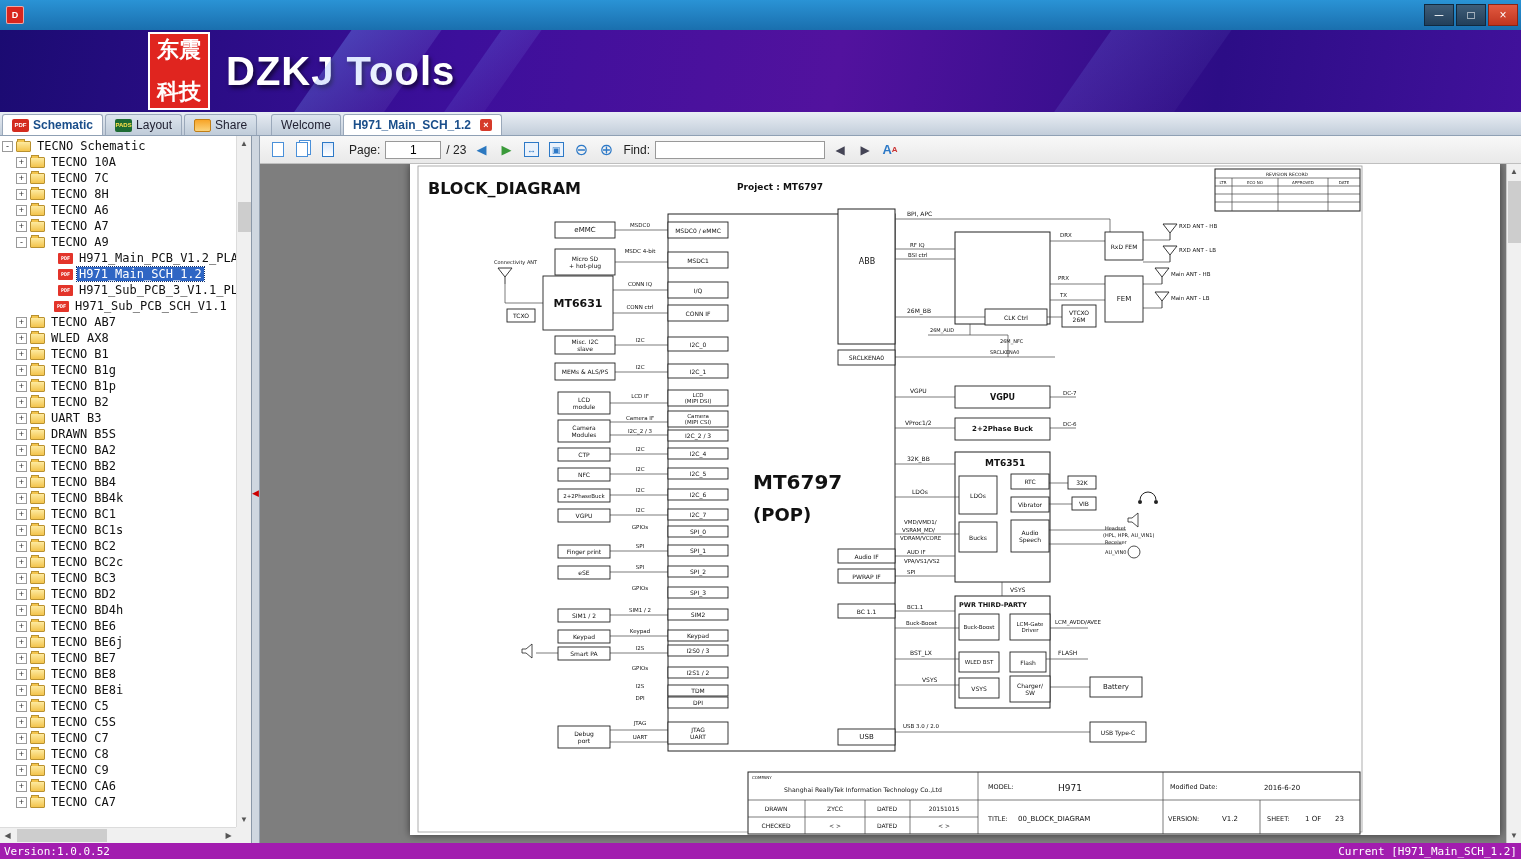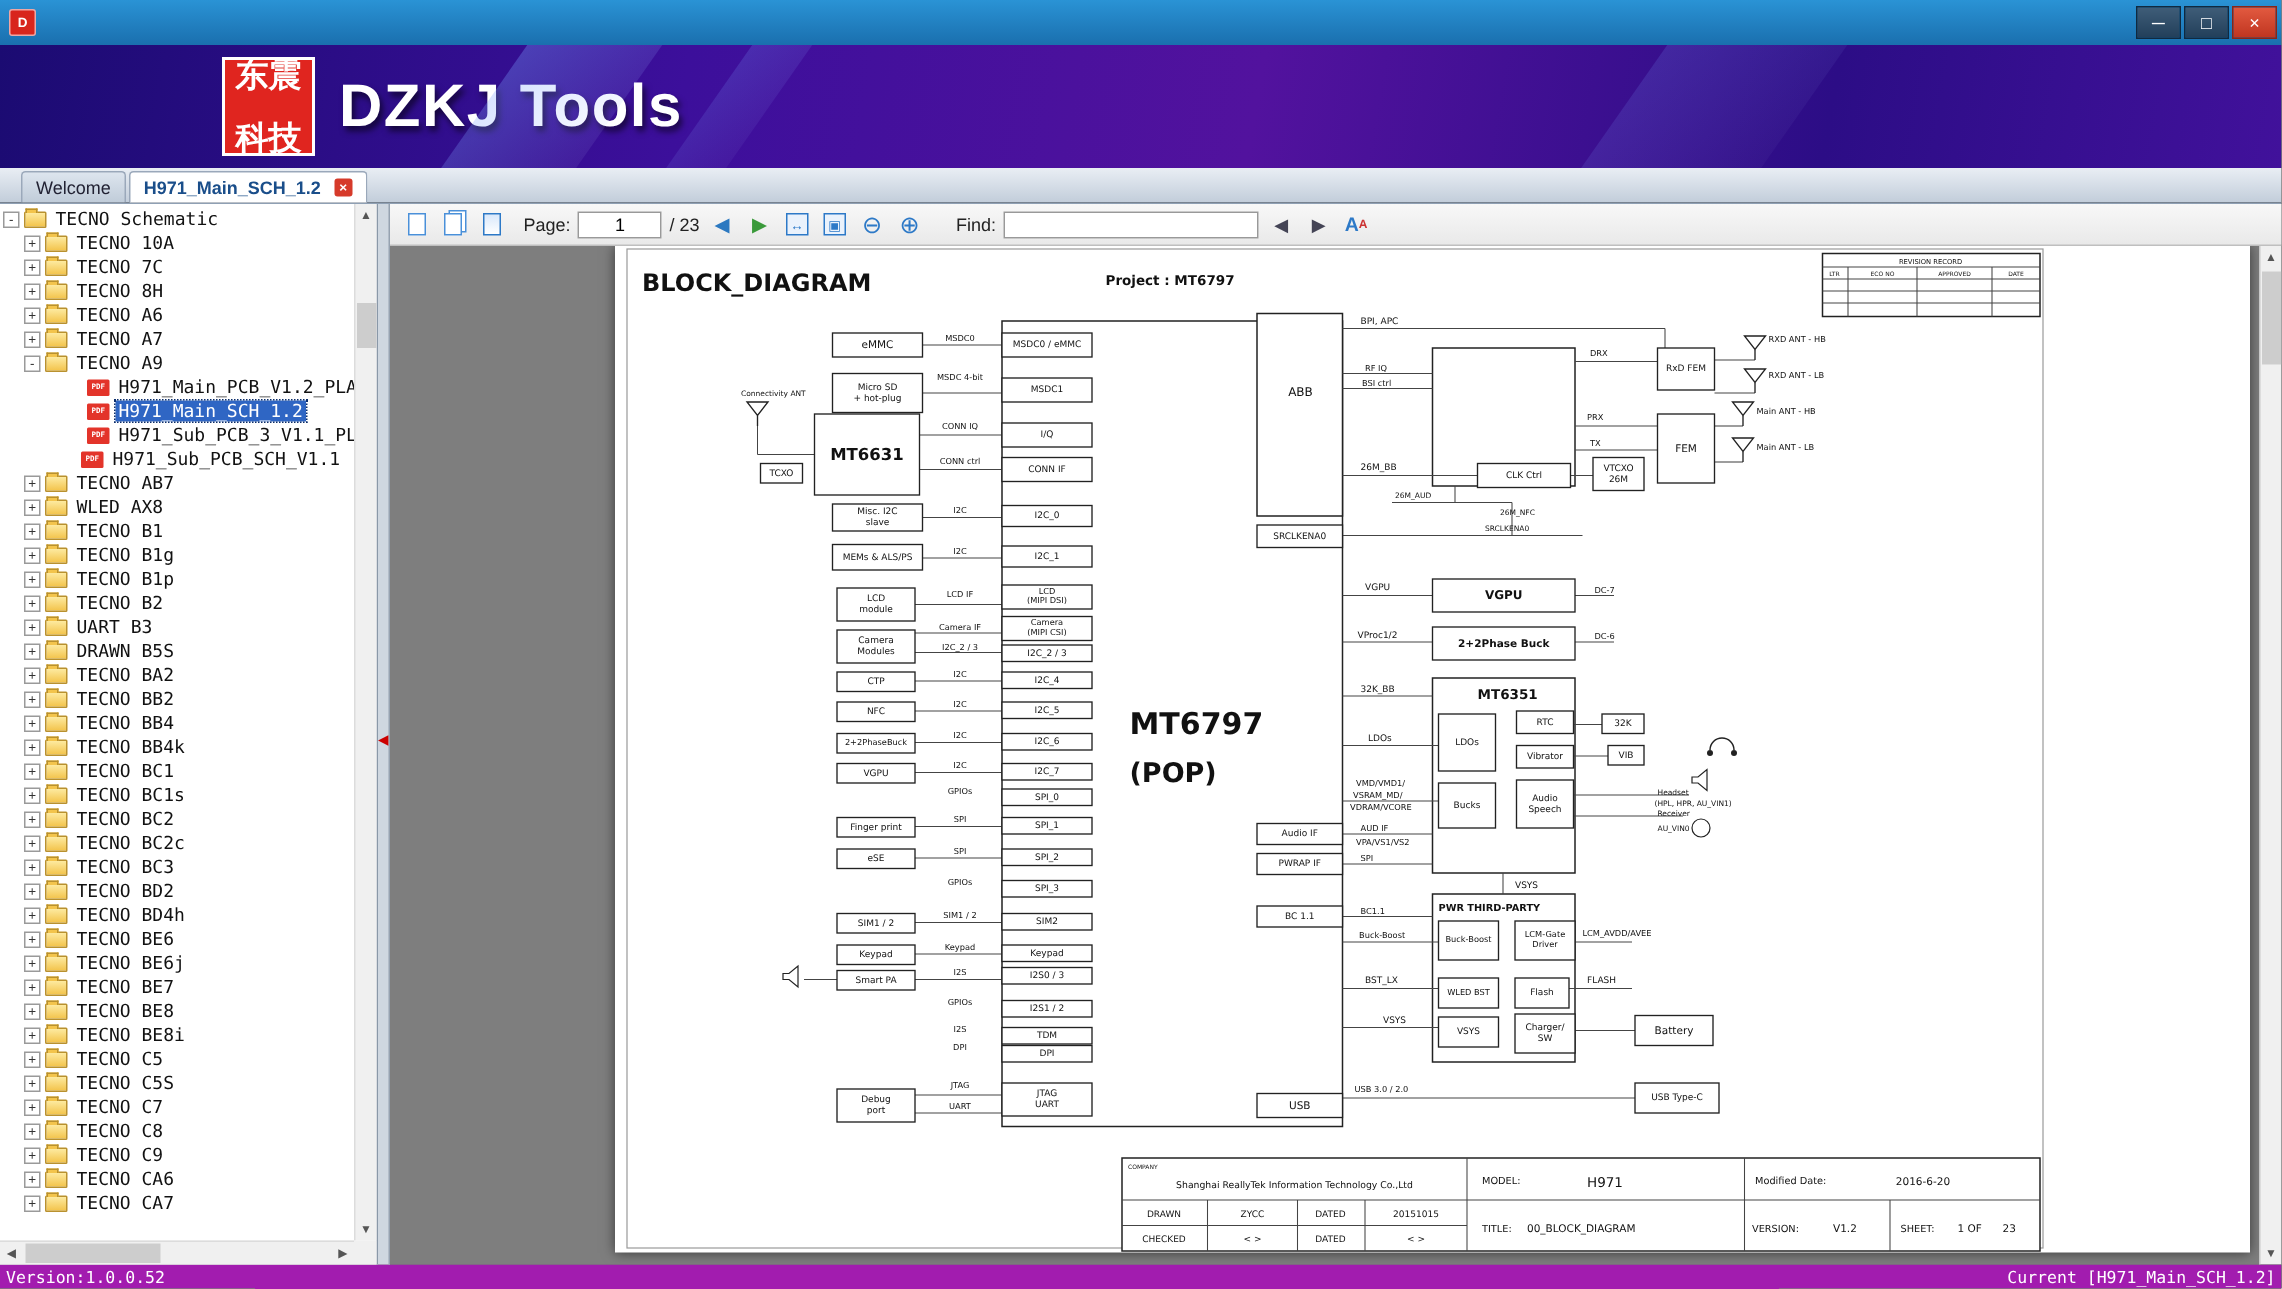--- a/index.html
+++ b/index.html
@@ -14,21 +14,21 @@
   .title-text { position: absolute; left: 0; right: 0; text-align: center; color: #fff; font-size: 13px; }
   .win-controls { position: absolute; right: 3px; top: 4px; display: flex; gap: 2px; }
   .win-btn { width: 30px; height: 22px; display: flex; align-items: center; justify-content: center; color: #fff; font-size: 12px; background: linear-gradient(#3f5d78,#223f5a); border: 1px solid #11293f; cursor: default; }
   .win-btn.close { background: linear-gradient(#e25a40,#c03520); border-color: #8c2414; }
   
   .banner { height: 82px; background: linear-gradient(100deg,#1b0b72 0%, #3c0f9b 30%, #52129e 55%, #2c0d86 80%, #41119b 100%); position: relative; overflow: hidden; display: flex; align-items: center; }
   .streak { position: absolute; background: linear-gradient(120deg, rgba(120,160,255,0.35), rgba(255,255,255,0.05)); transform: skewX(-35deg); }
   .s1 { left: 320px; top: -10px; width: 90px; height: 110px; }
   .s2 { left: 470px; top: -10px; width: 40px; height: 110px; opacity:.6; }
   .s3 { left: 1080px; top: -10px; width: 120px; height: 110px; opacity:.5; }
-  .logo { width: 62px; height: 66px; margin-left: 148px; background: #e0251f; border: 2px solid #fff; display: flex; flex-direction: column; align-items: center; justify-content: center; color: #fff; font-weight: bold; font-size: 22px; line-height: 26px; flex: none; gap: 16px; }
+  .logo { width: 62px; height: 78px; margin-left: 148px; background: #e0251f; border: 2px solid #fff; display: flex; flex-direction: column; align-items: center; justify-content: center; color: #fff; font-weight: bold; font-size: 22px; line-height: 26px; flex: none; gap: 16px; }
   .app-name { color: #fff; font-size: 40px; font-weight: bold; margin-left: 16px; letter-spacing: 1px; text-shadow: 2px 3px 4px rgba(0,0,0,.6); }
   .tagline { position: absolute; right: 112px; top: 26px; color: #fff; font-size: 28px; font-weight: bold; text-shadow: 2px 3px 4px rgba(0,0,0,.6); }
   
   .tabrow { height: 24px; background: linear-gradient(#e9eef4,#c2cdda); border-bottom: 1px solid #8fa0b4; display: flex; align-items: flex-end; }
   .rtab, .dtab { height: 21px; display: flex; align-items: center; gap: 4px; padding: 0 9px; font-size: 12px; color: #223; border: 1px solid #9aa8ba; border-bottom: none; border-radius: 3px 3px 0 0; background: linear-gradient(#dde5ee,#c0ccd9); margin-left: 2px; cursor: default; white-space: nowrap; }
   .rtab.active, .dtab.active { background: #fff; color: #1a4e8a; font-weight: bold; }
   .ticon { width: 17px; height: 13px; font-size: 6px; display: flex; align-items: center; justify-content: center; color: #fff; font-weight: bold; border-radius: 2px; flex: none; }
   .ticon.pdf-icon { background: #d32b1e; }
   .ticon.pads-icon { background: #1d6b33; color: #ffe24a; }
   .ticon.share-icon { background: linear-gradient(#f7a427,#fbd37b); border: 1px solid #c07e16; }
@@ -100,20 +100,34 @@
   <div class="streak s2"></div>
   <div class="streak s3"></div>
   <div class="logo">
     <span>东震</span>
     <span>科技</span>
   </div>
   <div class="app-name">DZKJ Tools</div>
 </div>
 
 <div class="tabrow">
+  <div id="ribbon-tabs" style="display:flex;align-items:flex-end;">
+      <div class="rtab active">
+        <span class="ticon pdf-icon">PDF</span>
+        <span>Schematic</span>
+      </div>
+      <div class="rtab">
+        <span class="ticon pads-icon">PADS</span>
+        <span>Layout</span>
+      </div>
+      <div class="rtab">
+        <span class="ticon share-icon"></span>
+        <span>Share</span>
+      </div>
+    </div>
   <div class="tabsep"></div>
   <div id="doc-tabs" style="display:flex;align-items:flex-end;">
       <div class="dtab">
         <span>Welcome</span>
       </div>
       <div class="dtab active">
         <span>H971_Main_SCH_1.2</span>
         <span class="closex">×</span>
       </div>
     </div>
@@ -367,21 +381,21 @@
       <div class="tb-btn arrow-prev">◀</div>
       <div class="tb-btn arrow-next">▶</div>
       <div class="tb-btn">
           <div class="fit-box">↔</div>
         </div>
       <div class="tb-btn">
           <div class="fit-box">▣</div>
         </div>
       <div class="tb-btn zoom-glyph">⊖</div>
       <div class="tb-btn zoom-glyph">⊕</div>
-      <span style="margin-left:16px;">Find:</span>
+      <span style="margin-left:2px;">Find:</span>
       <input class="find-input" value="" style="">
       <div class="tb-btn findnav">◀</div>
       <div class="tb-btn findnav">▶</div>
       <div class="tb-btn font-ico">A<sup>A</sup></div>
     </div>
 
     <div class="viewer">
       <div class="page">
         <svg id="schematic-svg" width="1090" height="671" viewBox="0 0 1090 671" preserveAspectRatio="none">
             <rect x="8" y="2" width="944" height="666" fill="none" stroke="#999" stroke-width="0.8"></rect>

